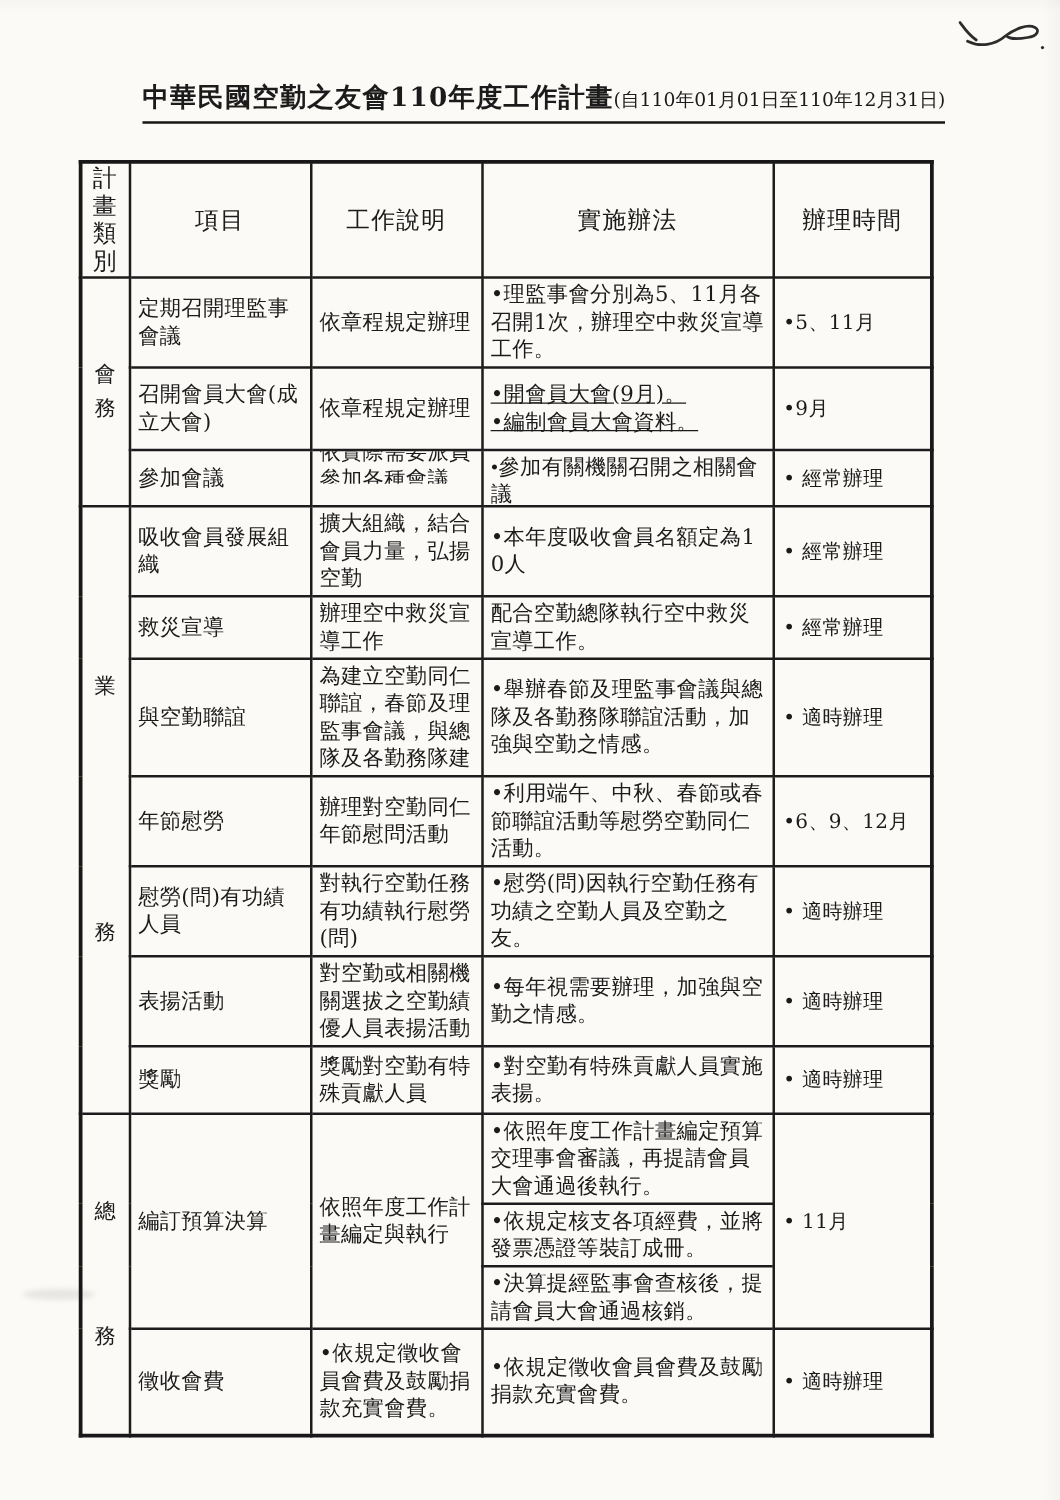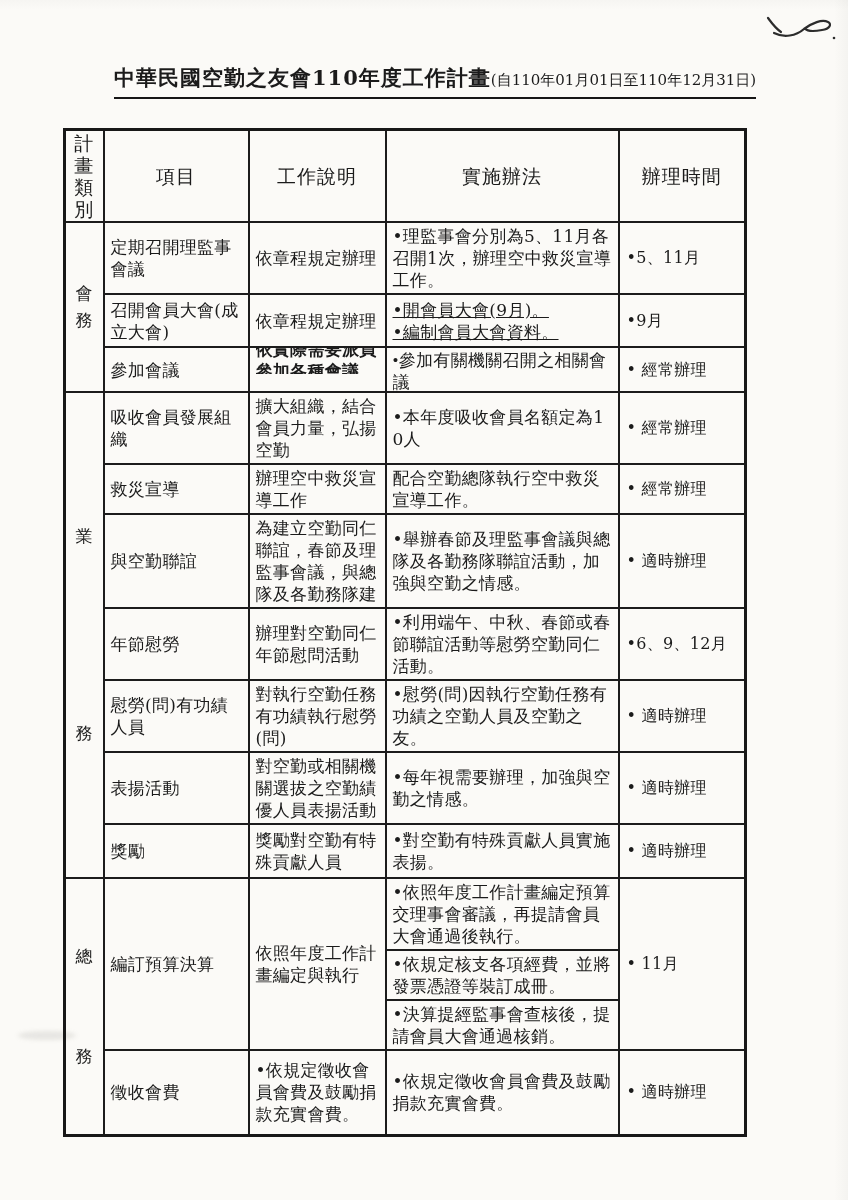--- a/index.html
+++ b/index.html
@@ -50,21 +50,21 @@
   td.cat{padding:0;text-align:center;}
   .cat-inner{width:1.25em;margin:0 auto;word-break:break-all;font-size:17px;}
   .cat-g1 .cat-inner{line-height:27px;}
   .cat-g2 .cat-inner{line-height:197px;}
   .cat-g3 .cat-inner{line-height:100px;}
 
   td.c-item{padding-left:6px;}
   td.c-time{padding-left:7px;font-size:16px;}
   .mline{margin:0;text-decoration:underline;}
   
-  .cliph{height:26px;overflow:hidden;font-weight:bold;}
+  .cliph{height:26px;overflow:hidden;}
   .clipin{margin-top:-10px;}
   .cliphm{height:41px;overflow:hidden;margin-top:2px;font-family:Liberation Serif, serif;}
   td.clip-td{vertical-align:top;padding-top:0;padding-bottom:0;}
 </style>
 </head>
 <body>
 
 <div class="scan-layer"></div>
 <div class="smudge"></div>
 
@@ -103,21 +103,21 @@
 
     <tr style="height:60px">
       <td class="cat cat-g1" rowspan="3">
         <div class="cat-inner">會務</div>
       </td>
       <td class="c-item">定期召開理監事會議</td>
       <td class="c-desc">依章程規定辦理</td>
       <td class="c-method">•理監事會分別為5、11月各召開1次，辦理空中救災宣導工作。</td>
       <td class="c-time">•5、11月</td>
     </tr>
-    <tr style="height:53px">
+    <tr style="height:66px">
       <td class="c-item">召開會員大會(成立大會)</td>
       <td class="c-desc">依章程規定辦理</td>
       <td class="c-method">
         <div class="mline">•開會員大會(9月)。</div>
         <div class="mline">•編制會員大會資料。</div>
       </td>
       <td class="c-time">•9月</td>
     </tr>
     <tr style="height:45px">
       <td class="c-item">參加會議</td>

